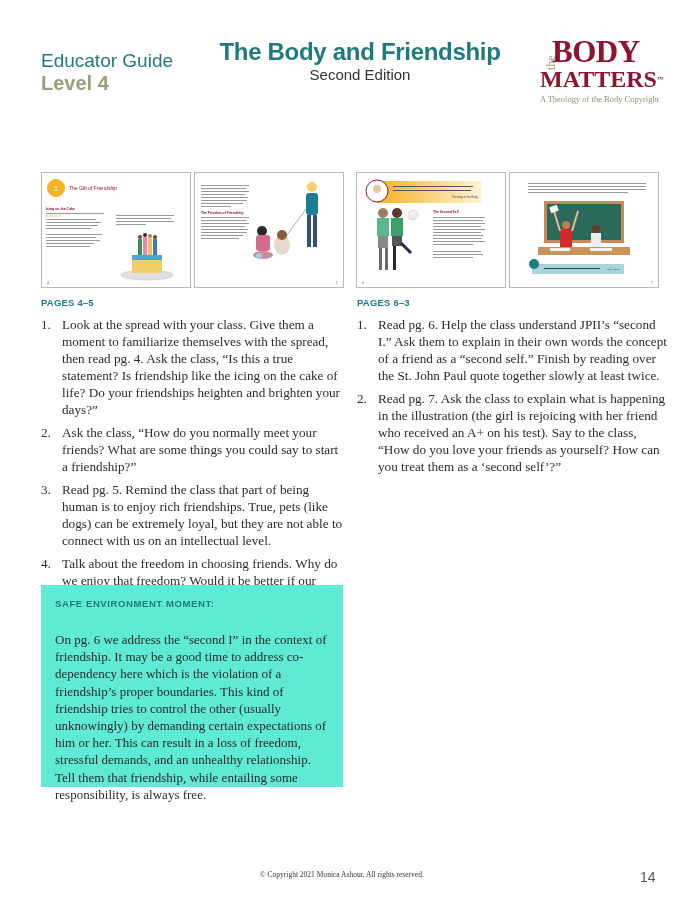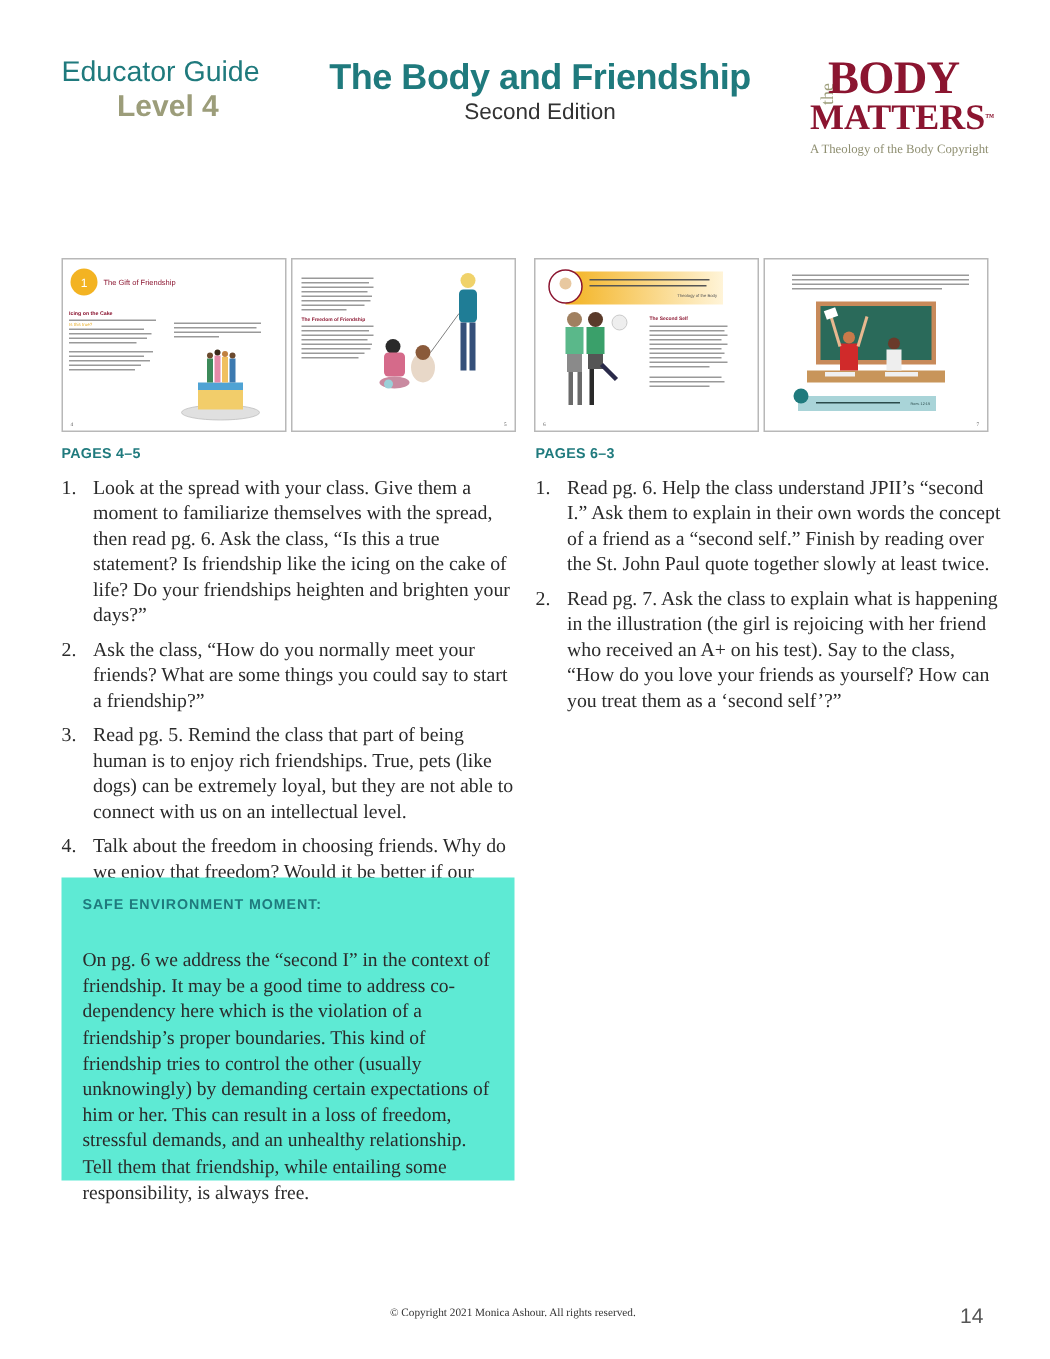--- a/index.html
+++ b/index.html
@@ -1,21 +1,21 @@
 <!DOCTYPE html>
 <html><head>
 <meta charset="utf-8">
 <style>
   * { box-sizing: border-box; margin: 0; padding: 0; }
   html, body { width: 700px; height: 906px; background: #ffffff; overflow: hidden; }
   body { position: relative; font-family: "Liberation Serif", serif; color: #2b2b2b; }
 
-  .header-left { position: absolute; left: 41px; top: 38px; font-family: "Liberation Sans", sans-serif; }
+  .header-left { position: absolute; left: 41px; top: 50px; font-family: "Liberation Sans", sans-serif; }
   .header-left .guide { color: #1f7a7d; font-size: 19px; line-height: 22px; }
-  .header-left .level { color: #9c9d7a; font-size: 20px; line-height: 22px; font-weight: bold; margin-left: 37px; }
+  .header-left .level { color: #9c9d7a; font-size: 20px; line-height: 22px; font-weight: bold; }
 
   .header-center { position: absolute; left: 210px; top: 38px; width: 300px; text-align: center; font-family: "Liberation Sans", sans-serif; }
   .header-center .title { color: #1f7a7d; font-size: 24px; font-weight: bold; line-height: 28px; letter-spacing: -0.3px; }
   .header-center .edition { color: #333; font-size: 15px; line-height: 17px; }
   .header-center .lesson { color: #8b1530; font-size: 11.5px; font-weight: bold; letter-spacing: 2.5px; line-height: 16px; }
 
   .logo { position: absolute; left: 540px; top: 38px; width: 130px; font-family: "Liberation Serif", serif; }
   .logo .the { position: absolute; left: 0; top: 6px; color: #9c9d7a; font-size: 12px; transform: rotate(-90deg); transform-origin: left top; top: 32px; left: 4px; }
   .logo .body { position: absolute; left: 12px; top: -2px; color: #8b1530; font-size: 31px; font-weight: bold; letter-spacing: -0.5px; line-height: 32px; }
   .logo .matters { position: absolute; left: 0; top: 28px; color: #8b1530; font-size: 24px; font-weight: bold; line-height: 26px; }
@@ -218,21 +218,21 @@
     <rect x="22" y="91" width="92" height="10" fill="#a9d4d8"></rect>
     <circle cx="24" cy="91" r="5" fill="#1f7a7d"></circle>
     <rect x="34" y="95" width="56" height="1" fill="#2a4a4a"></rect>
     <text x="110" y="97" text-anchor="end" font-size="2.5" fill="#2a4a4a" font-family="Liberation Sans, sans-serif">Rom. 12:15</text>
     <text x="141" y="111" font-size="3.5" fill="#555">7</text>
   </svg>
 </div>
 
 <div class="sub-heading" style="left:41px; top:297px;">PAGES 4–5</div>
 <ol class="steps" style="left:41px; top:316px; width:305px;">
-  <li><span class="num">1.</span><span>Look at the spread with your class. Give them a moment to familiarize themselves with the spread, then read pg. 6. Ask the class, “Is this a true statement? Is friendship like the icing on the cake of life? Do your friendships heighten and brighten your days?”</span></li>
+  <li><span class="num">1.</span><span>Look at the spread with your class. Give them a moment to familiarize themselves with the spread, then read pg. 4. Ask the class, “Is this a true statement? Is friendship like the icing on the cake of life? Do your friendships heighten and brighten your days?”</span></li>
   <li><span class="num">2.</span><span>Ask the class, “How do you normally meet your friends? What are some things you could say to start a friendship?”</span></li>
   <li><span class="num">3.</span><span>Read pg. 5. Remind the class that part of being human is to enjoy rich friendships. True, pets (like dogs) can be extremely loyal, but they are not able to connect with us on an intellectual level.</span></li>
   <li><span class="num">4.</span><span>Talk about the freedom in choosing friends. Why do we enjoy that freedom? Would it be better if our friends were chosen for us?</span></li>
 </ol>
 
 <div class="sub-heading" style="left:357px; top:297px;">PAGES 6–3</div>
 <ol class="steps" style="left:357px; top:316px; width:310px;">
   <li><span class="num">1.</span><span>Read pg. 6. Help the class understand JPII’s “second I.” Ask them to explain in their own words the concept of a friend as a “second self.” Finish by reading over the St. John Paul quote together slowly at least twice.</span></li>
   <li><span class="num">2.</span><span>Read pg. 7. Ask the class to explain what is happening in the illustration (the girl is rejoicing with her friend who received an A+ on his test). Say to the class, “How do you love your friends as yourself? How can you treat them as a ‘second self’?”</span></li>
 </ol>

